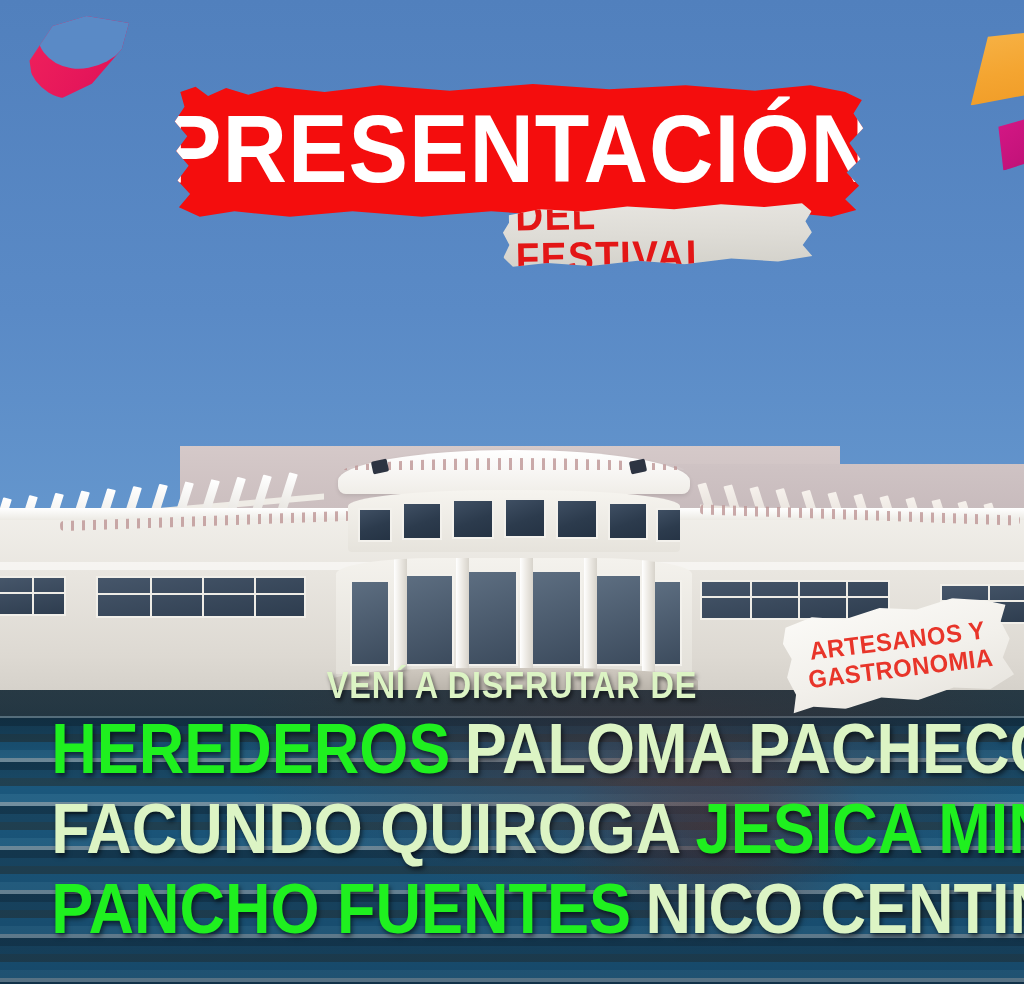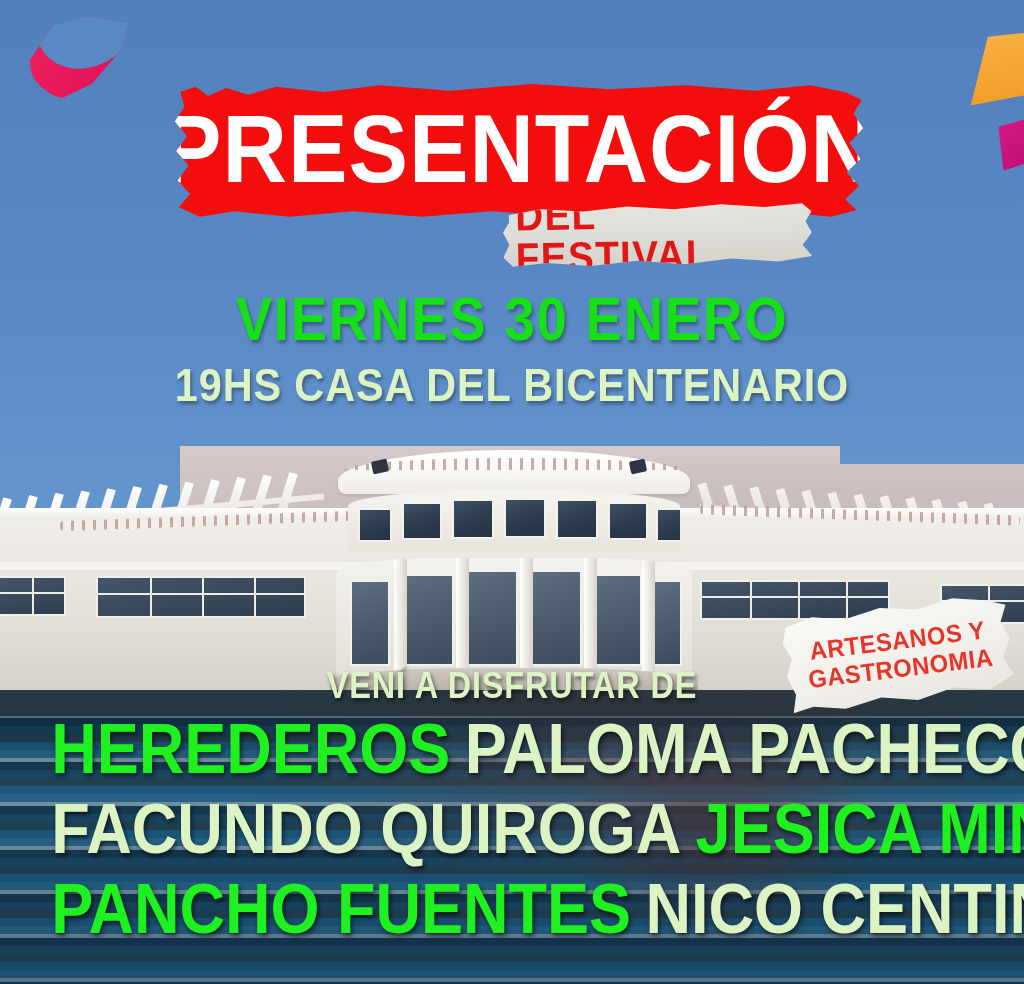--- a/index.html
+++ b/index.html
@@ -539,24 +539,20 @@
   </div>
 
   <div class="red-banner">
     <div class="banner-title">PRESENTACIÓN</div>
   </div>
 
   <div class="tape-festival">
     <div class="tape-festival-text">DEL FESTIVAL</div>
   </div>
 
-  <div class="date-block">
-    <span class="date-main">VIERNES 30 ENERO</span>
-    <span class="date-sub">19HS CASA DEL BICENTENARIO</span>
-  </div>
 
   <div class="tape-artesanos">
     <div class="tape-artesanos-text">
       <span>ARTESANOS Y</span>
       <span>GASTRONOMIA</span>
     </div>
   </div>
 
   <div class="lineup">
     <span class="lineup-kicker">VENÍ A DISFRUTAR DE</span>

